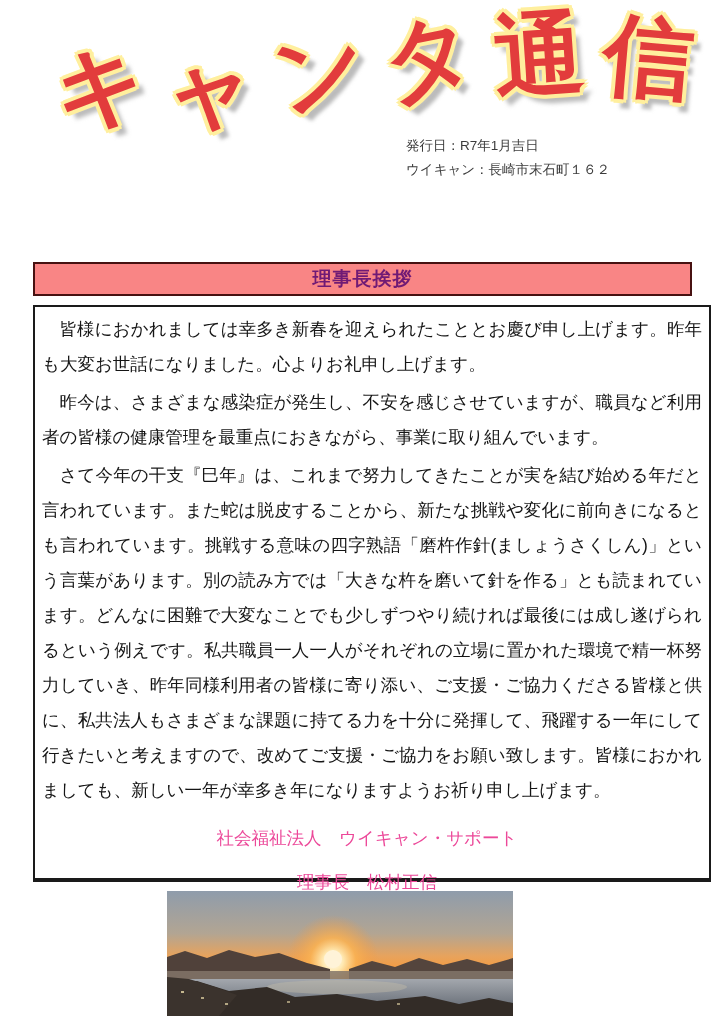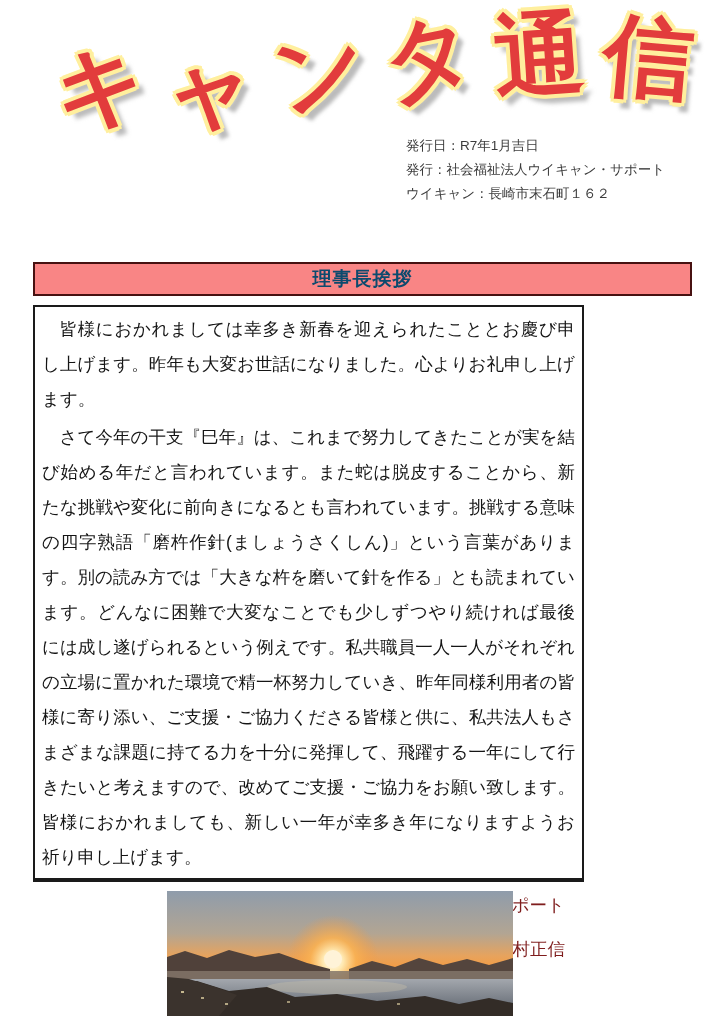--- a/index.html
+++ b/index.html
@@ -48,38 +48,38 @@
     font-size:13.5px;line-height:24px;color:#3c3c3c;white-space:nowrap;
   }
 
   
   .section-bar{
     position:absolute;left:33px;top:262px;width:655px;height:30px;
     background:#f98585;border:2px solid #471111;
     display:flex;align-items:center;justify-content:center;
   }
   .section-bar .heading{
-    font-size:19px;font-weight:bold;color:#0c4a6e;letter-spacing:1px;
+    font-size:19px;font-weight:bold;color:#701a75;letter-spacing:1px;
   }
 
   
   .greeting-box{
-    position:absolute;left:33px;top:305px;width:551px;height:577px;
+    position:absolute;left:33px;top:305px;width:678px;height:577px;
     border:2px solid #1a1a1a;border-bottom-width:4px;
     box-sizing:border-box;background:#ffffff;
     padding:5px 7px 0 7px;
   }
   .greeting-box p{
     margin:0 0 3px 0;
     font-size:17.5px;line-height:35px;color:#151515;
     text-align:justify;text-indent:1em;
   }
   .sig{
-    margin:0;font-size:17.5px;line-height:44px;color:#7f1d1d;
-    text-align:right;padding-right:10px;
+    margin:0;font-size:17.5px;line-height:44px;color:#ec4899;
+    text-align:center;padding-right:10px;
   }
   .sig.org{margin-top:8px;}
 
   
   .photo{
     position:absolute;left:167px;top:891px;width:346px;height:125px;
     overflow:hidden;
   }
   .photo svg{display:block;width:100%;height:100%;}
 </style>
@@ -93,30 +93,30 @@
     <span class="t-char">ャ</span>
     <span class="t-char">ン</span>
     <span class="t-char">タ</span>
     <span class="t-char">通</span>
     <span class="t-char">信</span>
   </div>
 
 
   <div class="pubinfo">
     <div class="line">発行日：R7年1月吉日</div>
-    <div class="line">発行：社会福祉法人ウイキャン・サポート</div>
     <div class="line">ウイキャン：長崎市末石町１６２</div>
   </div>
 
   <div class="section-bar">
     <span class="heading">理事長挨拶</span>
   </div>
 
   <div class="greeting-box">
     <p>皆様におかれましては幸多き新春を迎えられたこととお慶び申し上げます。昨年も大変お世話になりました。心よりお礼申し上げます。</p>
+    <p>昨今は、さまざまな感染症が発生し、不安を感じさせていますが、職員など利用者の皆様の健康管理を最重点におきながら、事業に取り組んでいます。</p>
     <p>さて今年の干支『巳年』は、これまで努力してきたことが実を結び始める年だと言われています。また蛇は脱皮することから、新たな挑戦や変化に前向きになるとも言われています。挑戦する意味の四字熟語「磨杵作針(ましょうさくしん)」という言葉があります。別の読み方では「大きな杵を磨いて針を作る」とも読まれています。どんなに困難で大変なことでも少しずつやり続ければ最後には成し遂げられるという例えです。私共職員一人一人がそれぞれの立場に置かれた環境で精一杯努力していき、昨年同様利用者の皆様に寄り添い、ご支援・ご協力くださる皆様と供に、私共法人もさまざまな課題に持てる力を十分に発揮して、飛躍する一年にして行きたいと考えますので、改めてご支援・ご協力をお願い致します。皆様におかれましても、新しい一年が幸多き年になりますようお祈り申し上げます。</p>
     <div class="sig org">社会福祉法人　ウイキャン・サポート</div>
     <div class="sig">理事長　松村正信</div>
   </div>
 
   <div class="photo">
     <svg viewBox="0 0 346 125" preserveAspectRatio="none" aria-hidden="true">
       <defs>
         <linearGradient id="sky" x1="0" y1="0" x2="0" y2="1">
           <stop offset="0" stop-color="#8f9cab"></stop>

